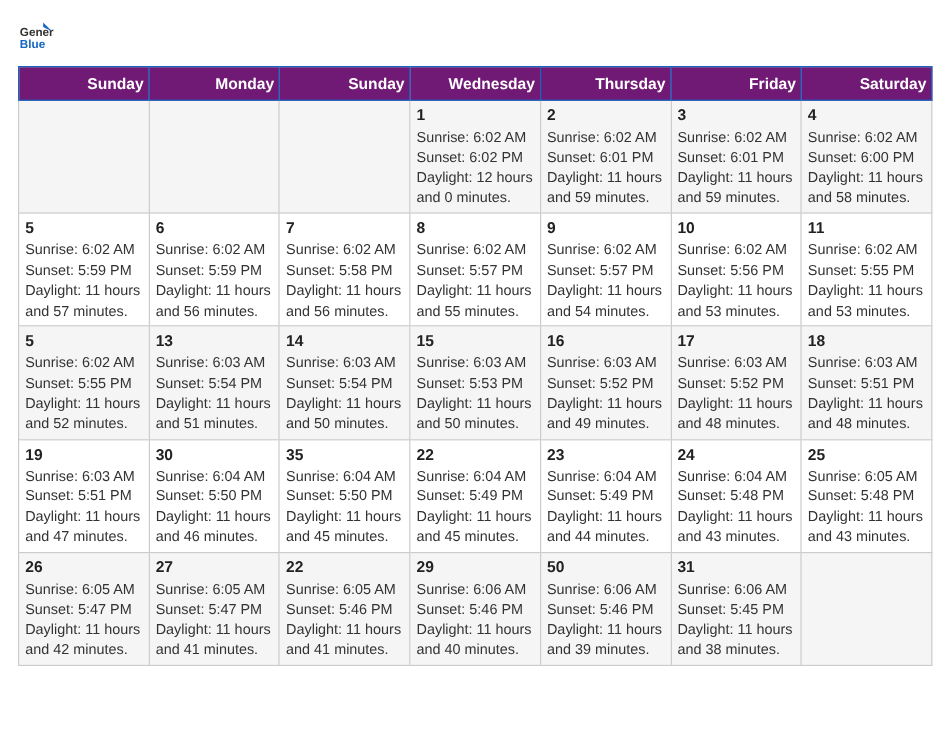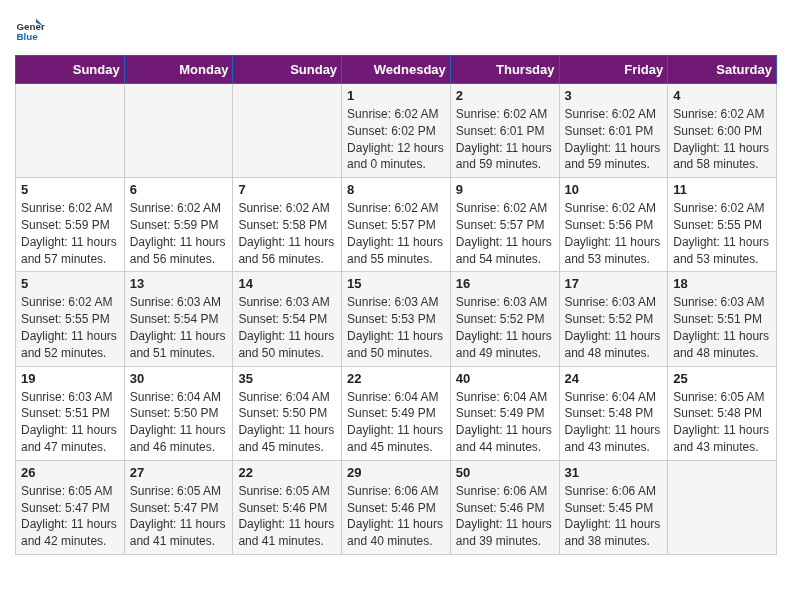--- a/index.html
+++ b/index.html
@@ -204,21 +204,21 @@
         </td>
         <td>
           <div class="day-number">35</div>
           <div class="day-detail">Sunrise: 6:04 AM<br>Sunset: 5:50 PM<br>Daylight: 11 hours and 45 minutes.</div>
         </td>
         <td>
           <div class="day-number">22</div>
           <div class="day-detail">Sunrise: 6:04 AM<br>Sunset: 5:49 PM<br>Daylight: 11 hours and 45 minutes.</div>
         </td>
         <td>
-          <div class="day-number">40</div>
+          <div class="day-number">23</div>
           <div class="day-detail">Sunrise: 6:04 AM<br>Sunset: 5:49 PM<br>Daylight: 11 hours and 44 minutes.</div>
         </td>
         <td>
           <div class="day-number">24</div>
           <div class="day-detail">Sunrise: 6:04 AM<br>Sunset: 5:48 PM<br>Daylight: 11 hours and 43 minutes.</div>
         </td>
         <td>
           <div class="day-number">25</div>
           <div class="day-detail">Sunrise: 6:05 AM<br>Sunset: 5:48 PM<br>Daylight: 11 hours and 43 minutes.</div>
         </td>

